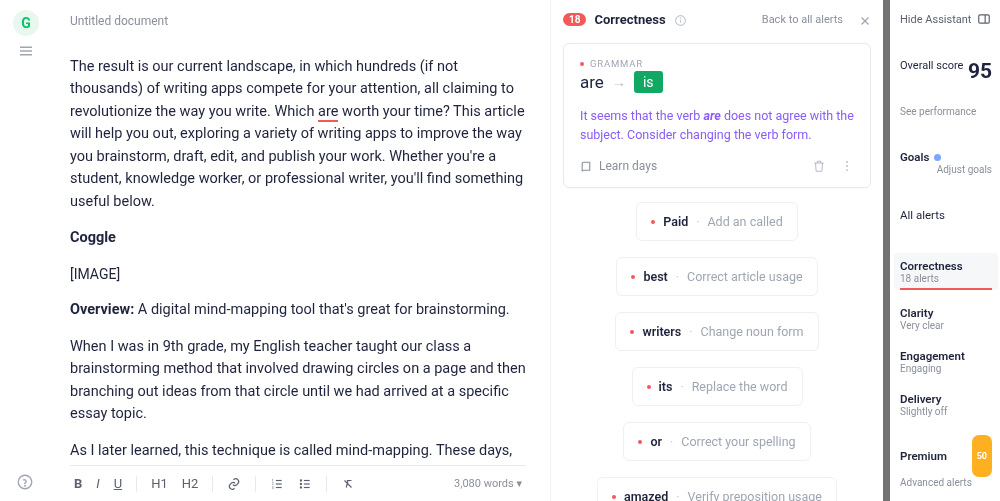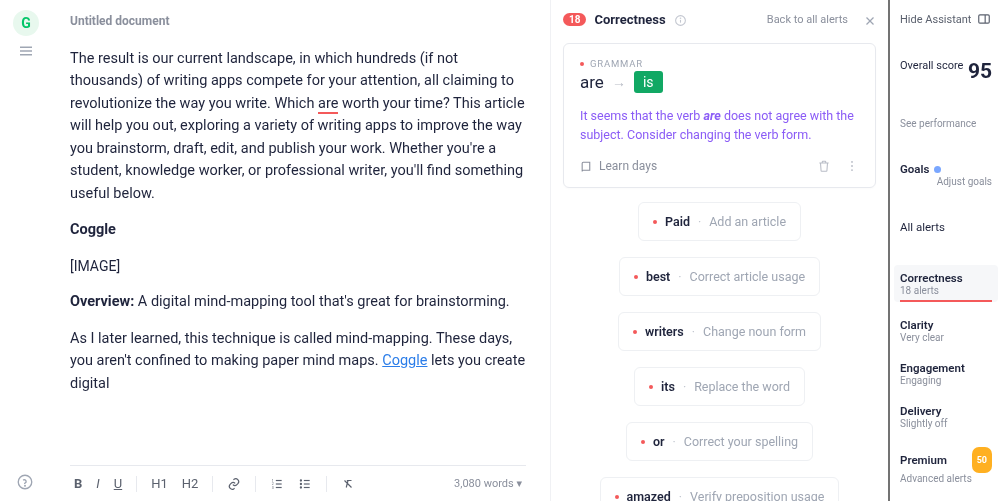--- a/index.html
+++ b/index.html
@@ -2,36 +2,36 @@
 <html><head>
 <meta charset="utf-8">
 <style>
 * { box-sizing: border-box; margin: 0; padding: 0; }
 body { font-family: -apple-system, BlinkMacSystemFont, "Segoe UI", Roboto, sans-serif; font-size: 13px; color: #1f243c; background: #fff; width: 1000px; height: 501px; overflow: hidden; display: flex; }
 .left-rail { width: 52px; padding-top: 10px; display: flex; flex-direction: column; align-items: center; gap: 6px; }
 .logo { width: 26px; height: 26px; border-radius: 50%; background: #e8f8ee; display: flex; align-items: center; justify-content: center; color: #04c66a; font-weight: bold; font-size: 14px; }
 .menu-icon { color: #9fa6b3; }
 .menu-icon svg { width: 18px; height: 18px; }
 .editor { flex: 1; display: flex; flex-direction: column; padding: 14px 24px 0 18px; position: relative; min-width: 0; }
-.doc-title { color: #8a8f9c; font-size: 12px; margin-bottom: 20px; font-weight: bold; }
+.doc-title { color: #8a8f9c; font-size: 12px; margin-bottom: 28px; }
 .doc-body { flex: 1; overflow: hidden; font-size: 14.5px; line-height: 1.55; color: #1f243c; }
 .doc-body p { margin-bottom: 14px; }
 .heading { font-weight: 700; font-size: 14.5px; margin-bottom: 10px; }
 .img-placeholder { font-size: 14px; margin-bottom: 8px; }
 .overview-label { font-weight: 700; }
 .link { color: #2b7de9; text-decoration: underline; cursor: pointer; }
 .err { border-bottom: 2px solid #f4595a; }
 .toolbar { height: 36px; border-top: 1px solid #e7e9ee; display: flex; align-items: center; gap: 14px; color: #5b616e; font-size: 12px; padding: 0 4px; margin-top: 4px; }
 .tb-btn { cursor: pointer; color: #5b616e; font-size: 13px; }
 .tb-btn svg { width: 14px; height: 14px; display: block; }
 .tb-sep { width: 1px; height: 16px; background: #e7e9ee; }
 .word-count { margin-left: auto; color: #8a8f9c; font-size: 11px; }
 .help-bubble { position: absolute; left: -36px; bottom: 10px; width: 18px; height: 18px; color: #9fa6b3; }
 
-.suggestions { width: 340px; border-left: 1px solid #f0f1f4; border-right: 2px solid #737373; padding: 12px 12px 0; display: flex; flex-direction: column; background: #fff; min-width: 0; }
+.suggestions { width: 340px; border-left: 1px solid #f0f1f4; border-right: 7px solid #737373; padding: 12px 12px 0; display: flex; flex-direction: column; background: #fff; min-width: 0; }
 .sug-header { display: flex; align-items: center; gap: 8px; margin-bottom: 16px; }
 .badge-red { background: #f4595a; color: #fff; font-size: 10px; font-weight: 700; border-radius: 8px; padding: 1px 6px; }
 .sug-title { font-weight: 700; font-size: 13px; }
 .info-ic { color: #c3c7d0; }
 .back-link { margin-left: auto; color: #8a8f9c; font-size: 11px; cursor: pointer; }
 .close-x { color: #9fa6b3; cursor: pointer; margin-left: 8px; }
 .card { border: 1px solid #e7e9ee; border-radius: 6px; padding: 14px 16px; margin-bottom: 14px; box-shadow: 0 1px 2px rgba(0,0,0,0.02); }
 .card-label { font-size: 9.5px; letter-spacing: 0.8px; color: #9fa6b3; margin-bottom: 2px; display: flex; align-items: center; gap: 6px; }
 .red-dot { width: 4px; height: 4px; background: #f4595a; border-radius: 50%; display: inline-block; }
 .swap-row { display: flex; align-items: center; gap: 8px; margin-bottom: 14px; }
@@ -45,36 +45,36 @@
 .card-footer .actions span { cursor: pointer; }
 .sug-list { display: flex; flex-direction: column; gap: 16px; overflow: hidden; align-items: center; }
 .sug-item { border: 1px solid #eef0f3; border-radius: 6px; padding: 11px 14px; font-size: 12.5px; display: flex; align-items: center; gap: 8px; cursor: pointer; }
 .sug-item .word { font-weight: 600; color: #1f243c; }
 .sug-item .hint { color: #9fa6b3; }
 .sug-item .dot-sep { color: #c3c7d0; }
 
 .sidebar { width: 110px; padding: 12px 8px 0 10px; display: flex; flex-direction: column; font-size: 11px; color: #1f243c; gap: 17px; }
 .hide-row { display: flex; align-items: center; gap: 6px; color: #5b616e; font-size: 11px; margin-bottom: 16px; cursor: pointer; }
 .hide-row svg { width: 14px; height: 14px; }
-.score-row { margin-bottom: 18px; }
+.score-row { margin-bottom: 6px; }
 .score-row .score { font-size: 21px; font-weight: 700; float: right; text-align: right; }
 .score-label { font-size: 11px; margin-top: 2px; }
 .see-perf { font-size: 10px; color: #8a8f9c; cursor: pointer; margin-bottom: 16px; }
 .goals-row { margin-bottom: 16px; }
 .goals-row .title { font-size: 11.5px; font-weight: 600; display: flex; align-items: center; gap: 5px; }
 .blue-dot { width: 7px; height: 7px; background: #7aa7ff; border-radius: 50%; display: inline-block; }
 .goals-sub { font-size: 10px; color: #8a8f9c; text-align: right; }
 .all-alerts { font-size: 11.5px; font-weight: 400; margin-bottom: 14px; cursor: pointer; }
 .cat { padding: 6px 0; cursor: pointer; }
 .cat.active { background: #f6f7f9; border-radius: 4px; padding: 6px 6px; margin: 0 -6px 4px; position: relative; }
 .cat .name { font-size: 11.5px; font-weight: 600; }
 .cat .sub { font-size: 10px; color: #8a8f9c; }
 .cat.active::after { content: ""; position: absolute; left: 6px; right: 6px; bottom: 0; height: 2px; background: #f4595a; }
 .premium-row { display: flex; align-items: center; gap: 4px; }
-.badge-yellow { background: #ffb021; color: #fff; font-size: 9px; font-weight: 700; border-radius: 7px; padding: 8px 5px; margin-left: auto; }
+.badge-yellow { background: #ffb021; color: #fff; font-size: 9px; font-weight: 700; border-radius: 7px; padding: 16px 5px; margin-left: auto; }
 .diamond-ic, .person-ic, .quote-ic { color: #c3c7d0; margin-left: auto; }
 .sep-line { height: 1px; background: #eef0f3; margin: 6px 0 10px; }
 .go-premium, .expert-help, .plag { display: flex; align-items: center; margin-bottom: 12px; }
 .two-line { font-size: 11px; font-weight: 600; line-height: 1.2; }
 .cats { display: flex; flex-direction: column; gap: 6px; margin-bottom: 8px; }
 svg { display: inline-block; vertical-align: middle; }
 </style>
 </head>
 <body>
 
@@ -93,20 +93,21 @@
   <div class="doc-title">Untitled document</div>
   <div class="doc-body">
     <p>
       <span>The result is our current landscape, in which hundreds (if not thousands) of writing apps compete for your attention, all claiming to revolutionize the way you write. Which </span><span class="err">are</span><span> worth your time? This article will help you out, exploring a variety of writing apps to improve the way you brainstorm, draft, edit, and publish your work. Whether you're a student, knowledge worker, or professional writer, you'll find something useful below.</span>
     </p>
     <p class="heading">Coggle</p>
     <p class="img-placeholder">[IMAGE]</p>
     <p>
       <span class="overview-label">Overview:</span><span> A digital mind-mapping tool that's great for brainstorming.</span>
     </p>
+    <p>When I was in 9th grade, my English teacher taught our class a brainstorming method that involved drawing circles on a page and then branching out ideas from that circle until we had arrived at a specific essay topic.</p>
     <p>
       <span>As I later learned, this technique is called mind-mapping. These days, you aren't confined to making paper mind maps. </span><span class="link">Coggle</span><span> lets you create digital</span>
     </p>
   </div>
 
   <div class="help-bubble">
     <svg viewBox="0 0 24 24" fill="none" stroke="currentColor" stroke-width="1.8">
         <circle cx="12" cy="12" r="9"></circle>
         <path d="M9.5 9.5a2.5 2.5 0 0 1 4 2c0 1.5-2 1.7-2 3"></path>
         <circle cx="12" cy="17" r="0.5" fill="currentColor"></circle>
@@ -213,21 +214,21 @@
         </span>
       </div>
     </div>
   </div>
 
   <div class="sug-list">
     <div class="sug-item">
         <span class="red-dot"></span>
         <span class="word">Paid</span>
         <span class="dot-sep">·</span>
-        <span class="hint">Add an article</span>
+        <span class="hint">Add an called</span>
       </div>
     <div class="sug-item">
         <span class="red-dot"></span>
         <span class="word">best</span>
         <span class="dot-sep">·</span>
         <span class="hint">Correct article usage</span>
       </div>
     <div class="sug-item">
         <span class="red-dot"></span>
         <span class="word">writers</span>

